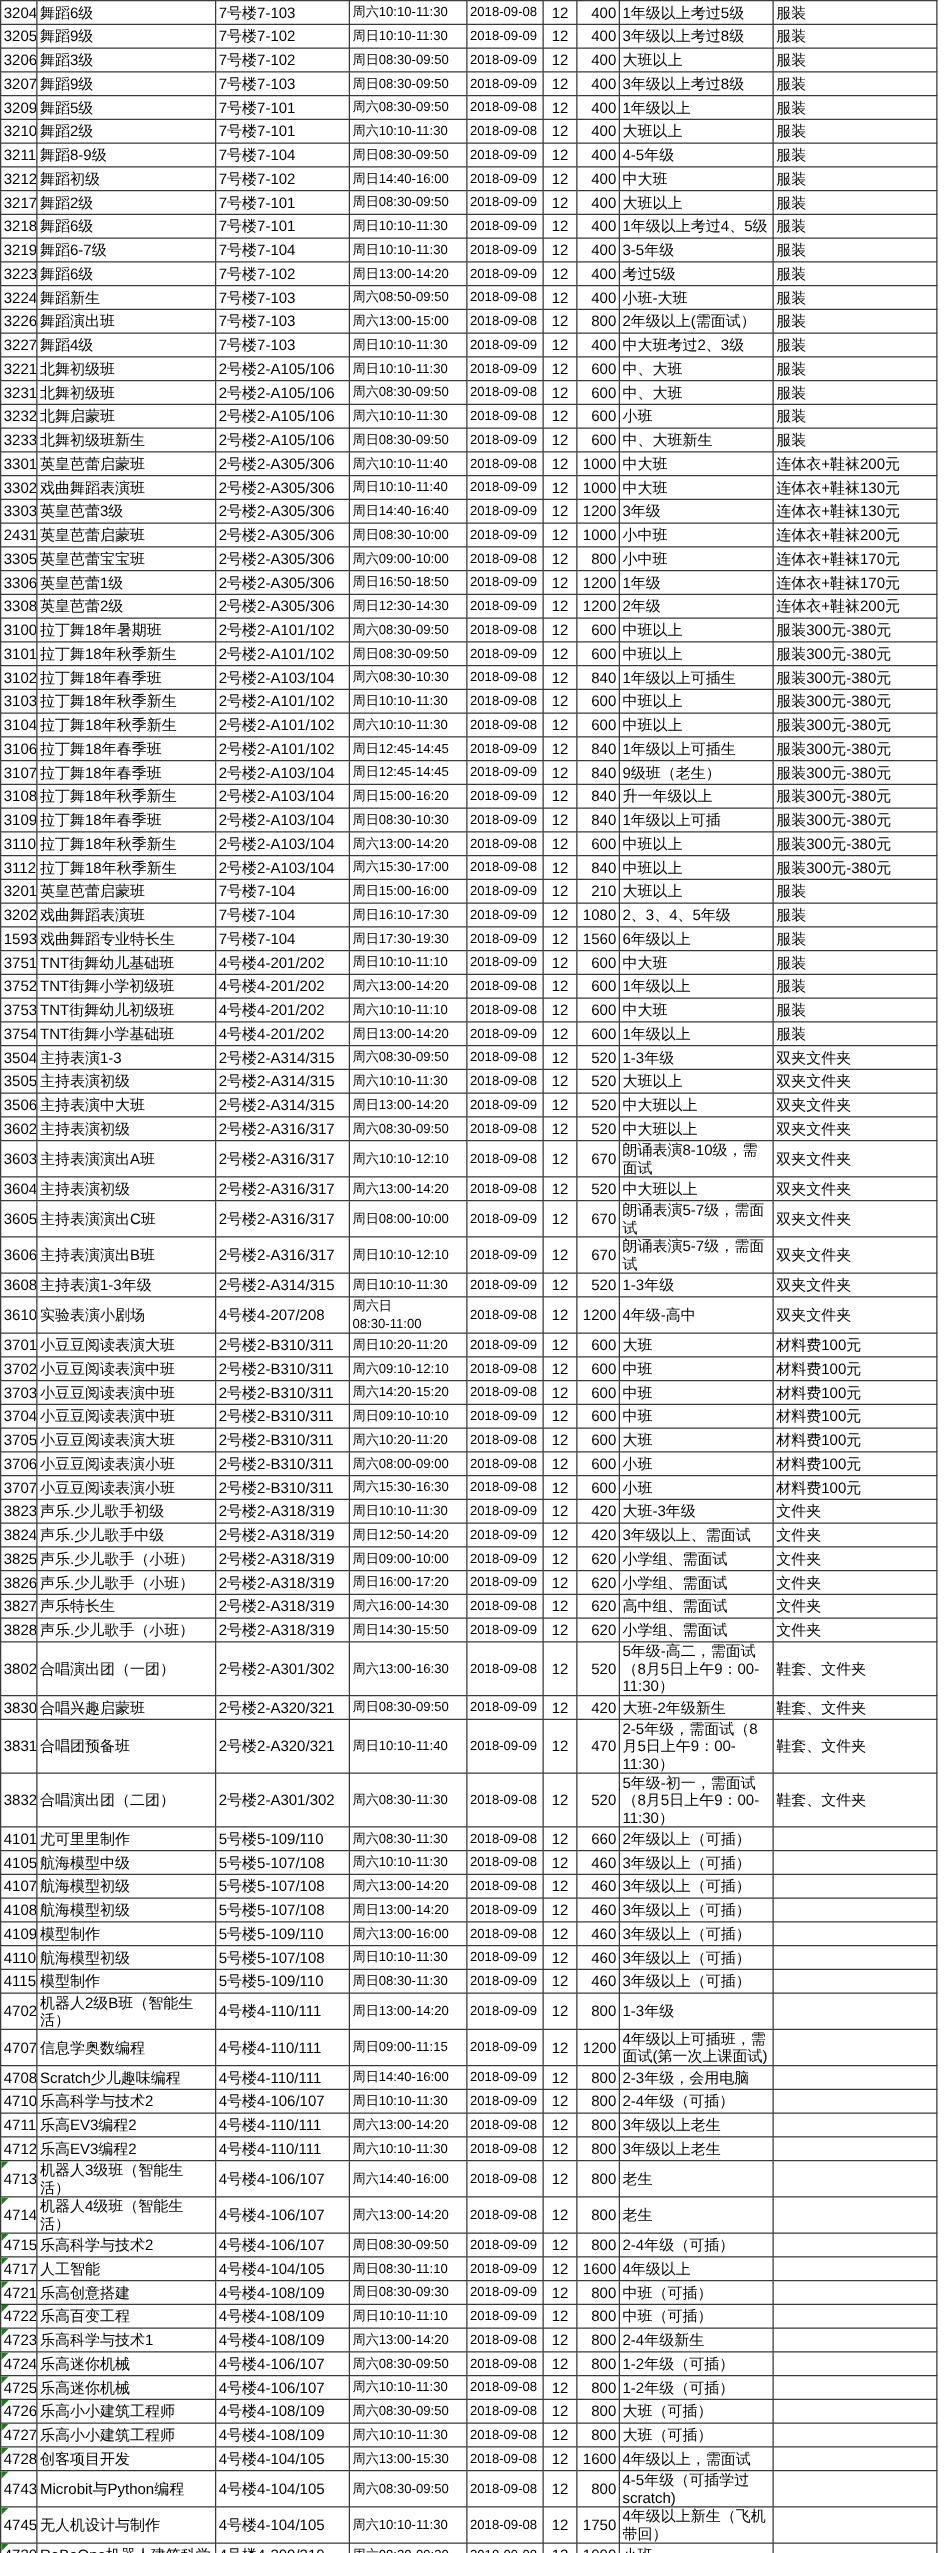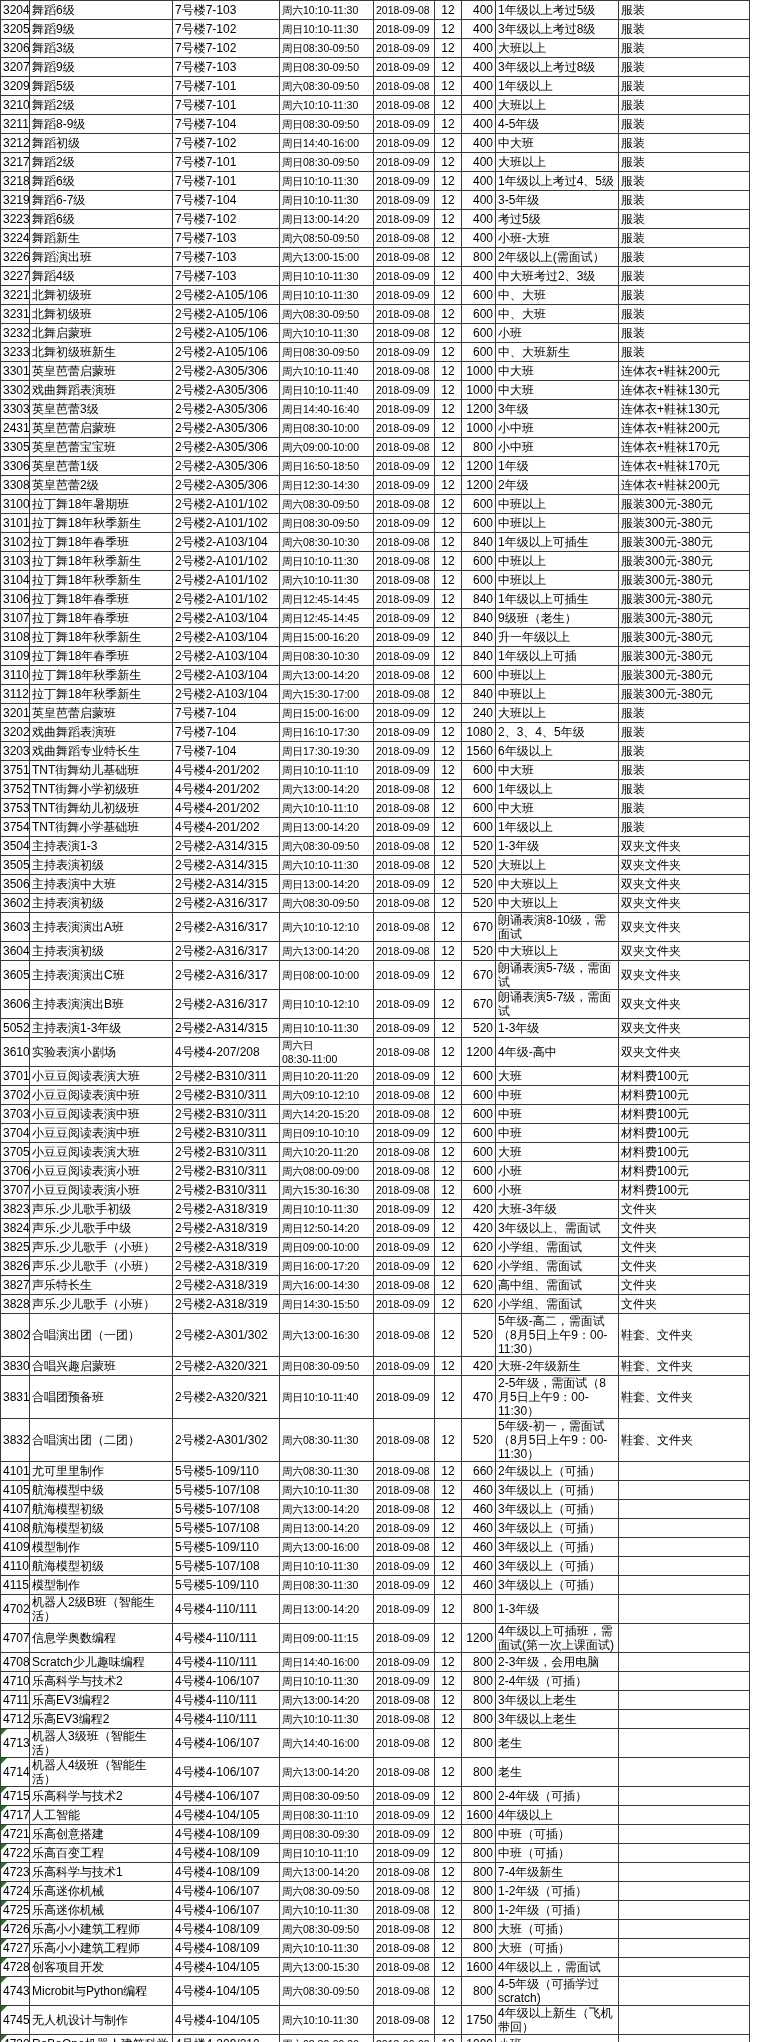--- a/index.html
+++ b/index.html
@@ -465,37 +465,37 @@
     <td class="c-req"><span class="v">中班以上</span></td>
     <td class="c-note"><span class="v">服装300元-380元</span></td>
   </tr>
       <tr>
     <td class="c-id"><span class="v">3201</span></td>
     <td class="c-name"><span class="v">英皇芭蕾启蒙班</span></td>
     <td class="c-location"><span class="v">7号楼7-104</span></td>
     <td class="c-time"><span class="v">周日15:00-16:00</span></td>
     <td class="c-date"><span class="v">2018-09-09</span></td>
     <td class="c-sessions"><span class="v">12</span></td>
-    <td class="c-fee"><span class="v">240</span></td>
+    <td class="c-fee"><span class="v">210</span></td>
     <td class="c-req"><span class="v">大班以上</span></td>
     <td class="c-note"><span class="v">服装</span></td>
   </tr>
       <tr>
     <td class="c-id"><span class="v">3202</span></td>
     <td class="c-name"><span class="v">戏曲舞蹈表演班</span></td>
     <td class="c-location"><span class="v">7号楼7-104</span></td>
     <td class="c-time"><span class="v">周日16:10-17:30</span></td>
     <td class="c-date"><span class="v">2018-09-09</span></td>
     <td class="c-sessions"><span class="v">12</span></td>
     <td class="c-fee"><span class="v">1080</span></td>
     <td class="c-req"><span class="v">2、3、4、5年级</span></td>
     <td class="c-note"><span class="v">服装</span></td>
   </tr>
       <tr>
-    <td class="c-id"><span class="v">3203</span></td>
+    <td class="c-id"><span class="v">1593</span></td>
     <td class="c-name"><span class="v">戏曲舞蹈专业特长生</span></td>
     <td class="c-location"><span class="v">7号楼7-104</span></td>
     <td class="c-time"><span class="v">周日17:30-19:30</span></td>
     <td class="c-date"><span class="v">2018-09-09</span></td>
     <td class="c-sessions"><span class="v">12</span></td>
     <td class="c-fee"><span class="v">1560</span></td>
     <td class="c-req"><span class="v">6年级以上</span></td>
     <td class="c-note"><span class="v">服装</span></td>
   </tr>
       <tr>
@@ -624,21 +624,21 @@
     <td class="c-name"><span class="v">主持表演演出B班</span></td>
     <td class="c-location"><span class="v">2号楼2-A316/317</span></td>
     <td class="c-time"><span class="v">周日10:10-12:10</span></td>
     <td class="c-date"><span class="v">2018-09-09</span></td>
     <td class="c-sessions"><span class="v">12</span></td>
     <td class="c-fee"><span class="v">670</span></td>
     <td class="c-req"><span class="v">朗诵表演5-7级，需面试</span></td>
     <td class="c-note"><span class="v">双夹文件夹</span></td>
   </tr>
       <tr>
-    <td class="c-id"><span class="v">5052</span></td>
+    <td class="c-id"><span class="v">3608</span></td>
     <td class="c-name"><span class="v">主持表演1-3年级</span></td>
     <td class="c-location"><span class="v">2号楼2-A314/315</span></td>
     <td class="c-time"><span class="v">周日10:10-11:30</span></td>
     <td class="c-date"><span class="v">2018-09-09</span></td>
     <td class="c-sessions"><span class="v">12</span></td>
     <td class="c-fee"><span class="v">520</span></td>
     <td class="c-req"><span class="v">1-3年级</span></td>
     <td class="c-note"><span class="v">双夹文件夹</span></td>
   </tr>
       <tr>
@@ -1050,21 +1050,21 @@
     <td class="c-note"><span class="v"></span></td>
   </tr>
       <tr>
     <td class="c-id"><span class="v">4723</span><span class="marker"></span></td>
     <td class="c-name"><span class="v">乐高科学与技术1</span></td>
     <td class="c-location"><span class="v">4号楼4-108/109</span></td>
     <td class="c-time"><span class="v">周六13:00-14:20</span></td>
     <td class="c-date"><span class="v">2018-09-08</span></td>
     <td class="c-sessions"><span class="v">12</span></td>
     <td class="c-fee"><span class="v">800</span></td>
-    <td class="c-req"><span class="v">7-4年级新生</span></td>
+    <td class="c-req"><span class="v">2-4年级新生</span></td>
     <td class="c-note"><span class="v"></span></td>
   </tr>
       <tr>
     <td class="c-id"><span class="v">4724</span><span class="marker"></span></td>
     <td class="c-name"><span class="v">乐高迷你机械</span></td>
     <td class="c-location"><span class="v">4号楼4-106/107</span></td>
     <td class="c-time"><span class="v">周六08:30-09:50</span></td>
     <td class="c-date"><span class="v">2018-09-08</span></td>
     <td class="c-sessions"><span class="v">12</span></td>
     <td class="c-fee"><span class="v">800</span></td>

